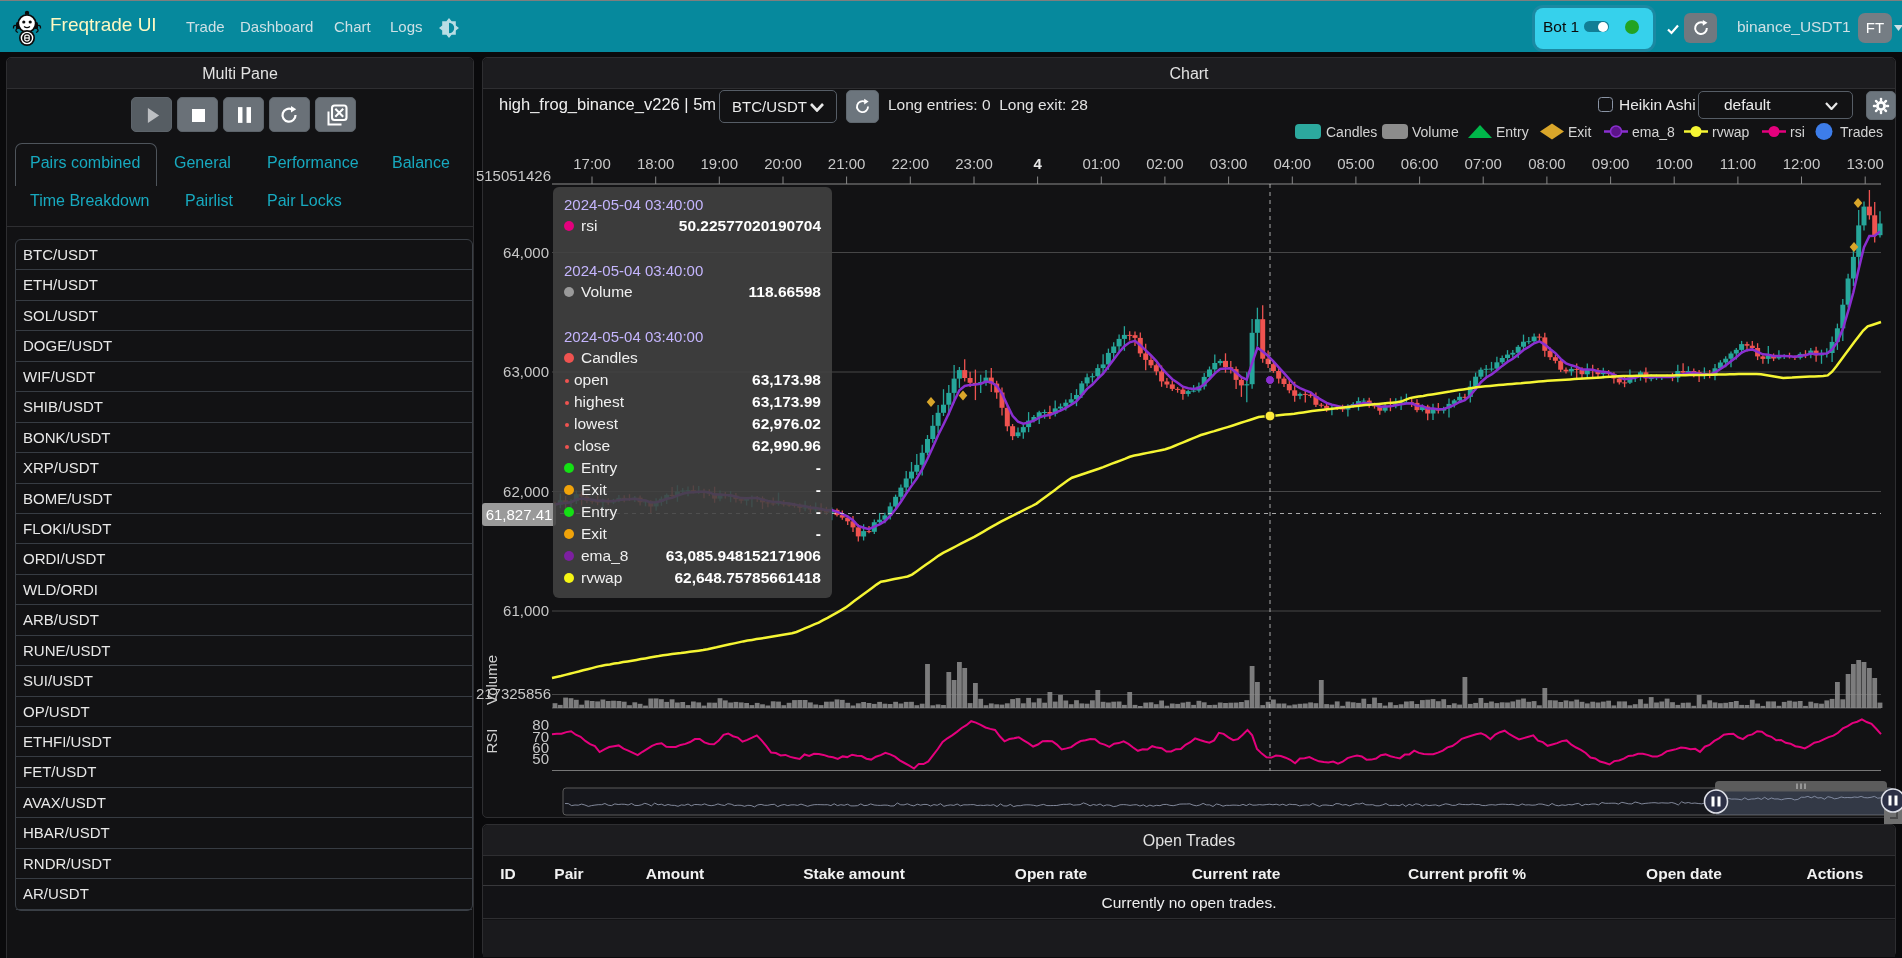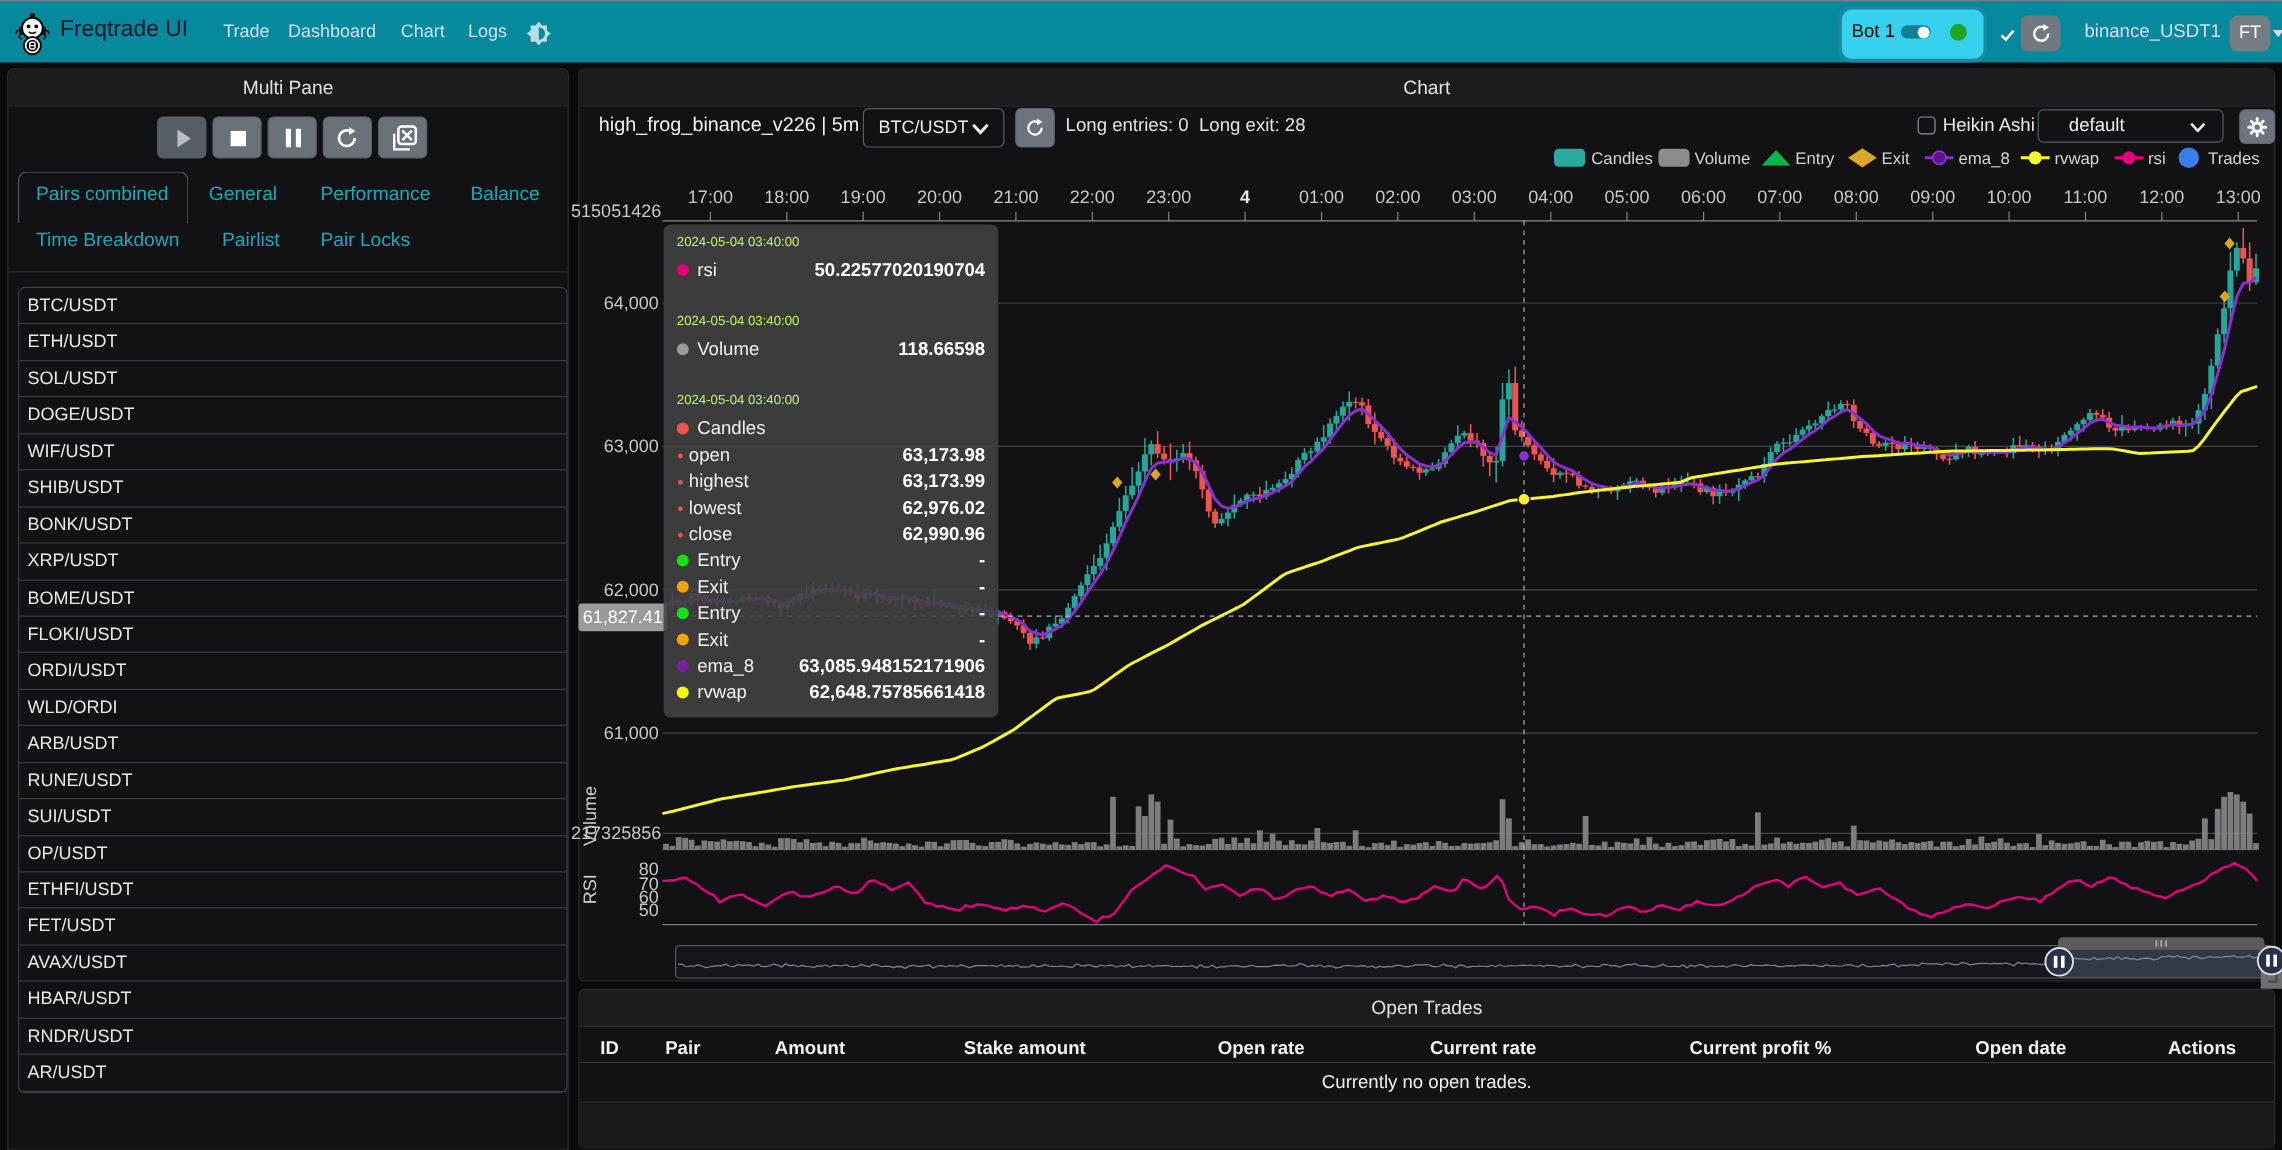--- a/index.html
+++ b/index.html
@@ -1,35 +1,35 @@
 <!DOCTYPE html>
 <html><head>
 <meta charset="utf-8">
 <style>
 * { margin:0; padding:0; box-sizing:border-box; }
 html,body { width:1902px; height:958px; background:#0a0a0c; font-family:"Liberation Sans", sans-serif; overflow:hidden; }
 .abs { position:absolute; }
 
 #nav { position:absolute; left:0; top:0; width:1902px; height:52px; background:#06899d; border-top:1px solid #7e7e7e; }
-#nav .brand { position:absolute; left:50px; top:13px; color:#0f172a; font-size:19px; }
+#nav .brand { position:absolute; left:50px; top:13px; color:#fef9c3; font-size:19px; }
 #nav .link { position:absolute; top:17px; color:#cde0e5; font-size:15px; }
 
 .card { position:absolute; background:#121214; border:1px solid #2e2e31; border-radius:5px; }
 .cardhead { height:31px; background:#1c1c1f; border-bottom:1px solid #2e2e31; border-radius:5px 5px 0 0; color:#e2e2e2; font-size:16px; text-align:center; line-height:31px; }
 
 .btn5 { position:absolute; top:39px; width:41px; height:35px; background:#6a7178; border:1px solid #5d646b; border-radius:5px; }
 .tab-teal { position:absolute; color:#17a9bf; font-size:16px; }
 #pairlist { position:absolute; left:8px; top:181px; width:458px; border:1px solid #3a3f46; border-radius:6px; background:#121214; }
 .prow { height:30.45px; line-height:30.45px; padding-left:7px; color:#e8e8e8; font-size:15px; border-bottom:1px solid #373c43; }
 
 .sel { position:absolute; border:1px solid #565d66; border-radius:5px; color:#ececec; font-size:15.5px; background:#121214; }
 .gbtn { position:absolute; background:#6c757d; border:1px solid #60686f; border-radius:5px; display:flex; align-items:center; justify-content:center; }
 
 #tooltip { position:absolute; left:553px; top:187px; width:279px; height:411px; background:rgba(66,66,66,0.88); border-radius:6px; z-index:5; }
-.tts { position:absolute; left:11px; color:#bef264; font-size:11px; }
+.tts { position:absolute; left:11px; color:#c4b5fd; font-size:15px; }
 .trow { position:absolute; left:11px; width:257px; height:18px; }
 .tdot { display:inline-block; width:10px; height:10px; border-radius:50%; margin-right:7px; }
 .tdot-s { display:inline-block; width:4px; height:4px; border-radius:50%; margin-right:5px; margin-left:1px; margin-bottom:2px; }
 .tlab { color:#efefef; font-size:15.5px; }
 .tval { float:right; color:#fff; font-size:15.5px; font-weight:bold;text-align:center; }
 
 .th { position:absolute; top:8px; color:#f2f2f2; font-size:15.5px; font-weight:bold; transform:translateX(-50%); white-space:nowrap; }
 </style>
 </head>
 <body>

